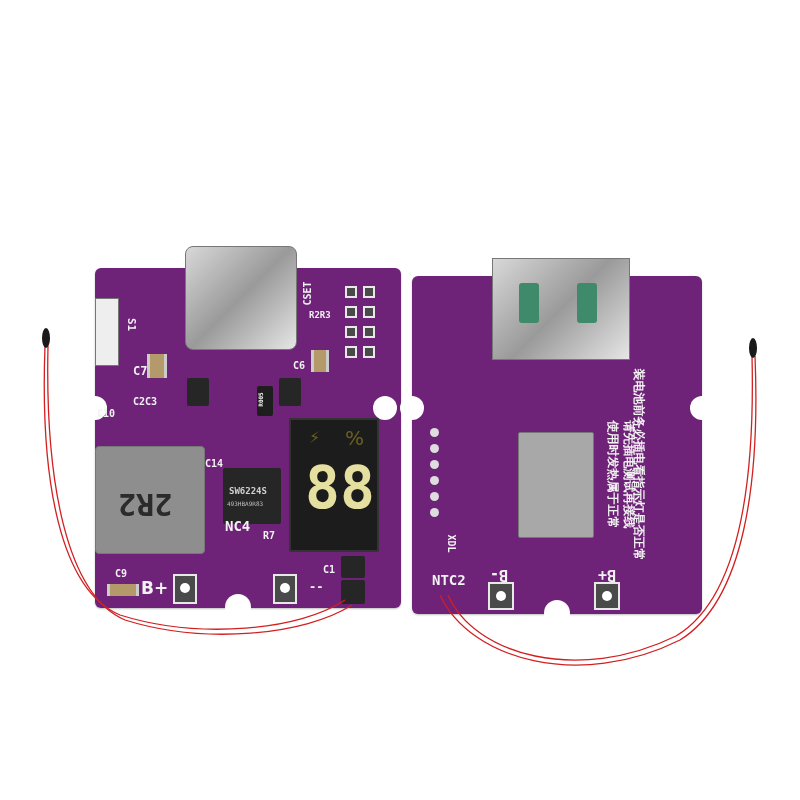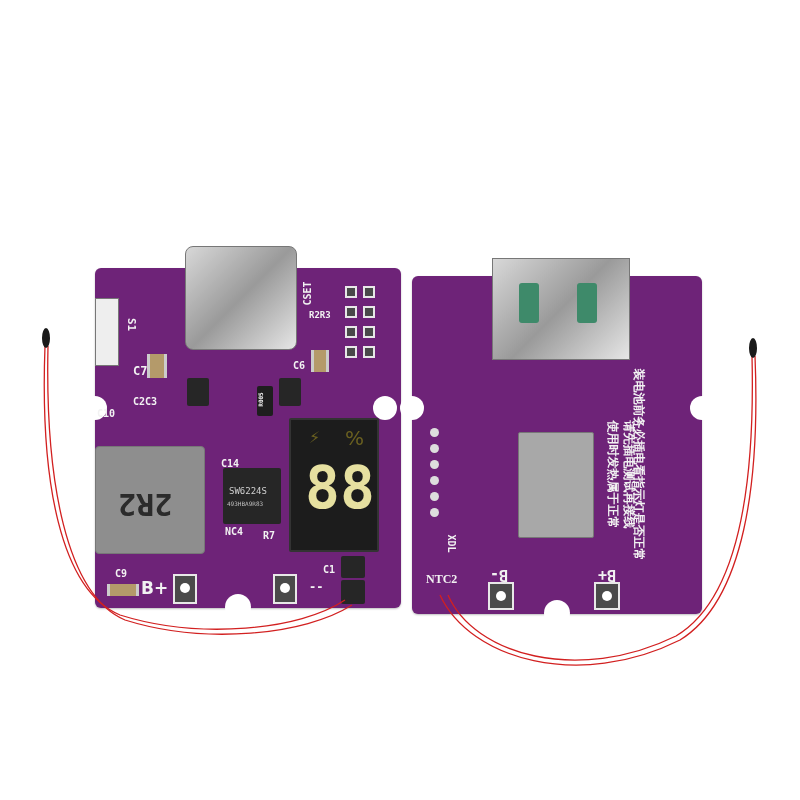--- a/index.html
+++ b/index.html
@@ -51,27 +51,27 @@
     <span class="silk" style="left:-4px;top:10px;font-size:6px;transform:rotate(-90deg);">R005</span>
   </div>
 
   <span class="silk" style="left:2px;top:140px;font-size:10px;">C10</span>
   <span class="silk" style="left:38px;top:128px;font-size:10px;">C2C3</span>
 
   <div class="metal" style="left:0px;top:178px;width:108px;height:106px;background:#8e8e8e;border-radius:4px;">
     <span class="silk" style="left:22px;top:40px;font-size:30px;color:#2b2b2b;transform:rotate(180deg);">2R2</span>
   </div>
 
-  <span class="silk" style="left:110px;top:190px;font-size:10px;margin-left:16px;">C14</span>
+  <span class="silk" style="left:110px;top:190px;font-size:10px;">C14</span>
 
   <div class="chip" style="left:128px;top:200px;width:58px;height:56px;">
-    <span class="silk" style="left:6px;top:18px;font-size:9px;color:#cfcfcf;font-weight:normal;">SW6224S</span>
+    <span class="silk" style="left:6px;top:18px;font-size:9px;color:#cfcfcf;font-weight:bold;">SW6224S</span>
     <span class="silk" style="left:4px;top:32px;font-size:6px;color:#bdbdbd;font-weight:normal;">493HBA9R83</span>
   </div>
-  <span class="silk" style="left:130px;top:258px;font-size:10px;">NC4</span>
+  <span class="silk" style="left:130px;top:250px;font-size:14px;">NC4</span>
   <span class="silk" style="left:168px;top:262px;font-size:10px;">R7</span>
 
   <div class="chip" style="left:194px;top:150px;width:86px;height:130px;background:#1c1c1c;border:2px solid #333;">
     <span style="position:absolute;left:18px;top:8px;font-size:16px;color:#6a6020;">⚡</span>
     <span style="position:absolute;left:54px;top:6px;font-size:20px;color:#6a6020;">%</span>
     <span style="position:absolute;left:14px;top:34px;font-size:58px;font-weight:bold;color:#e6e0a0;font-family:'DejaVu Sans Mono',monospace;">88</span>
   </div>
 
   <span class="silk" style="left:228px;top:296px;font-size:10px;">C1</span>
   <div class="chip" style="left:246px;top:288px;width:24px;height:22px;"></div>
@@ -110,21 +110,21 @@
 
   <div class="metal" style="left:106px;top:156px;width:74px;height:104px;background:#a8a8a8;border-radius:2px;"></div>
 
   <div style="position:absolute;left:190px;top:80px;width:90px;height:240px;">
     <span class="silk" style="left:-60px;top:100px;font-size:12px;font-family:'DejaVu Sans',sans-serif;transform:rotate(90deg);transform-origin:center;">装电池前务必插电看指示灯是否正常</span>
     <span class="silk" style="left:-28px;top:110px;font-size:12px;font-family:'DejaVu Sans',sans-serif;transform:rotate(90deg);">请先插电测试再接线</span>
     <span class="silk" style="left:-44px;top:110px;font-size:12px;font-family:'DejaVu Sans',sans-serif;transform:rotate(90deg);">使用时发热属于正常</span>
   </div>
 
   <span class="silk" style="left:30px;top:262px;font-size:10px;transform:rotate(90deg);">XDL</span>
-  <span class="silk" style="left:14px;top:296px;font-size:12px;font-family:Liberation Serif, serif;">NTC2</span>
+  <span class="silk" style="left:20px;top:296px;font-size:14px;">NTC2</span>
   <span class="silk" style="left:78px;top:290px;font-size:15px;transform:rotate(180deg);">B-</span>
   <span class="silk" style="left:186px;top:290px;font-size:15px;transform:rotate(180deg);">B+</span>
   <div class="pad" style="left:76px;top:306px;width:22px;height:24px;">
       <div class="hole" style="left:6px;top:7px;width:10px;height:10px;"></div>
     </div>
   <div class="pad" style="left:182px;top:306px;width:22px;height:24px;">
       <div class="hole" style="left:6px;top:7px;width:10px;height:10px;"></div>
     </div>
 </div>
 

